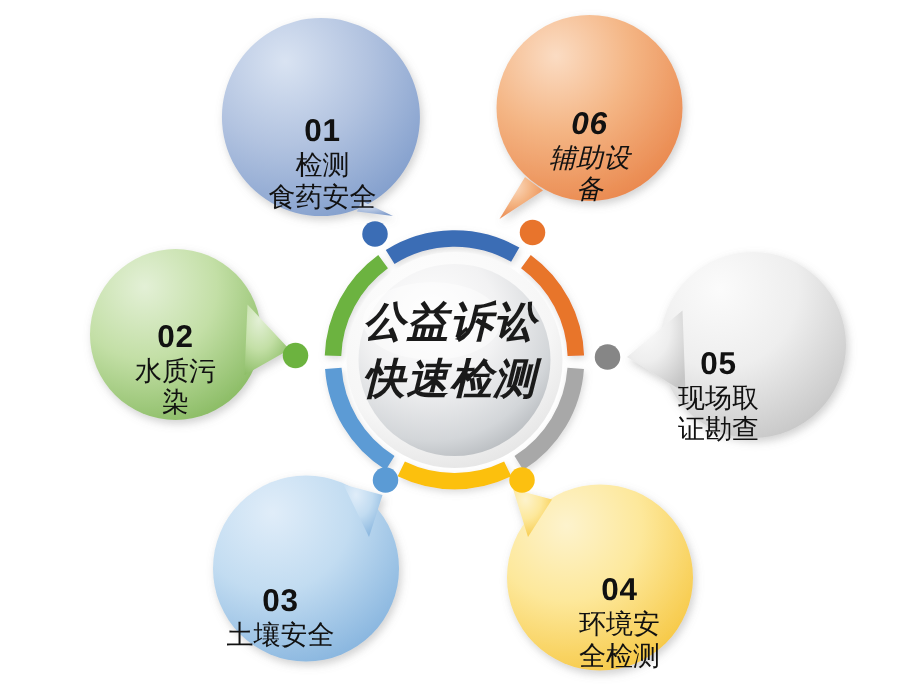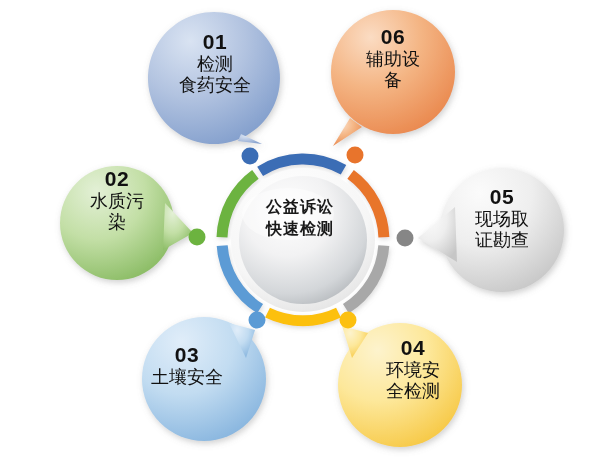--- a/index.html
+++ b/index.html
@@ -32,20 +32,21 @@
   }
 
   
   .bubble-text {
     position: absolute;
     text-align: center;
     color: #111111;
     line-height: 1.16;
     pointer-events: none;
     user-select: none;
+    margin-top: 46px;
   }
   .bubble-num {
     display: block;
     font-weight: bold;
     font-size: 21px;
     letter-spacing: 0.5px;
   }
   .bubble-label {
     display: block;
     font-size: 18px;
@@ -54,25 +55,26 @@
 
   
   #center-text {
     position: absolute;
     left: 228px;
     top: 196px;
     width: 144px;
     text-align: center;
     color: #1a1a1a;
     font-weight: bold;
-    font-size: 16px;
+    font-size: 28px;
     line-height: 1.35;
     letter-spacing: 1px;
     pointer-events: none;
     user-select: none;
+    font-style: italic;
   }
   #center-text span { display: block; }
 </style>
 </head>
 <body>
 
 <div id="diagram-stage">
 
   <svg class="svg-layer" viewBox="0 0 607 458" xmlns="http://www.w3.org/2000/svg">
     <defs>
@@ -192,33 +194,33 @@
     <span>公益诉讼</span>
     <span>快速检测</span>
   </div>
 
   <div class="bubble-text" style="left:154px; top:30px; width:122px;">
     <span class="bubble-num">01</span>
     <span class="bubble-label">检测</span>
     <span class="bubble-label">食药安全</span>
   </div>
 
-  <div class="bubble-text" style="left:337px; top:25px; width:112px;">
+  <div class="bubble-text" style="left:337px; top:25px; width:112px;font-style:italic;">
     <span class="bubble-num">06</span>
     <span class="bubble-label">辅助设</span>
     <span class="bubble-label">备</span>
   </div>
 
   <div class="bubble-text" style="left:62px; top:167px; width:110px;">
     <span class="bubble-num">02</span>
     <span class="bubble-label">水质污</span>
     <span class="bubble-label">染</span>
   </div>
 
-  <div class="bubble-text" style="left:445px; top:185px; width:114px;">
+  <div class="bubble-text" style="left:422px; top:185px; width:114px;">
     <span class="bubble-num">05</span>
     <span class="bubble-label">现场取</span>
     <span class="bubble-label">证勘查</span>
   </div>
 
   <div class="bubble-text" style="left:126px; top:343px; width:122px;">
     <span class="bubble-num">03</span>
     <span class="bubble-label">土壤安全</span>
   </div>
 

